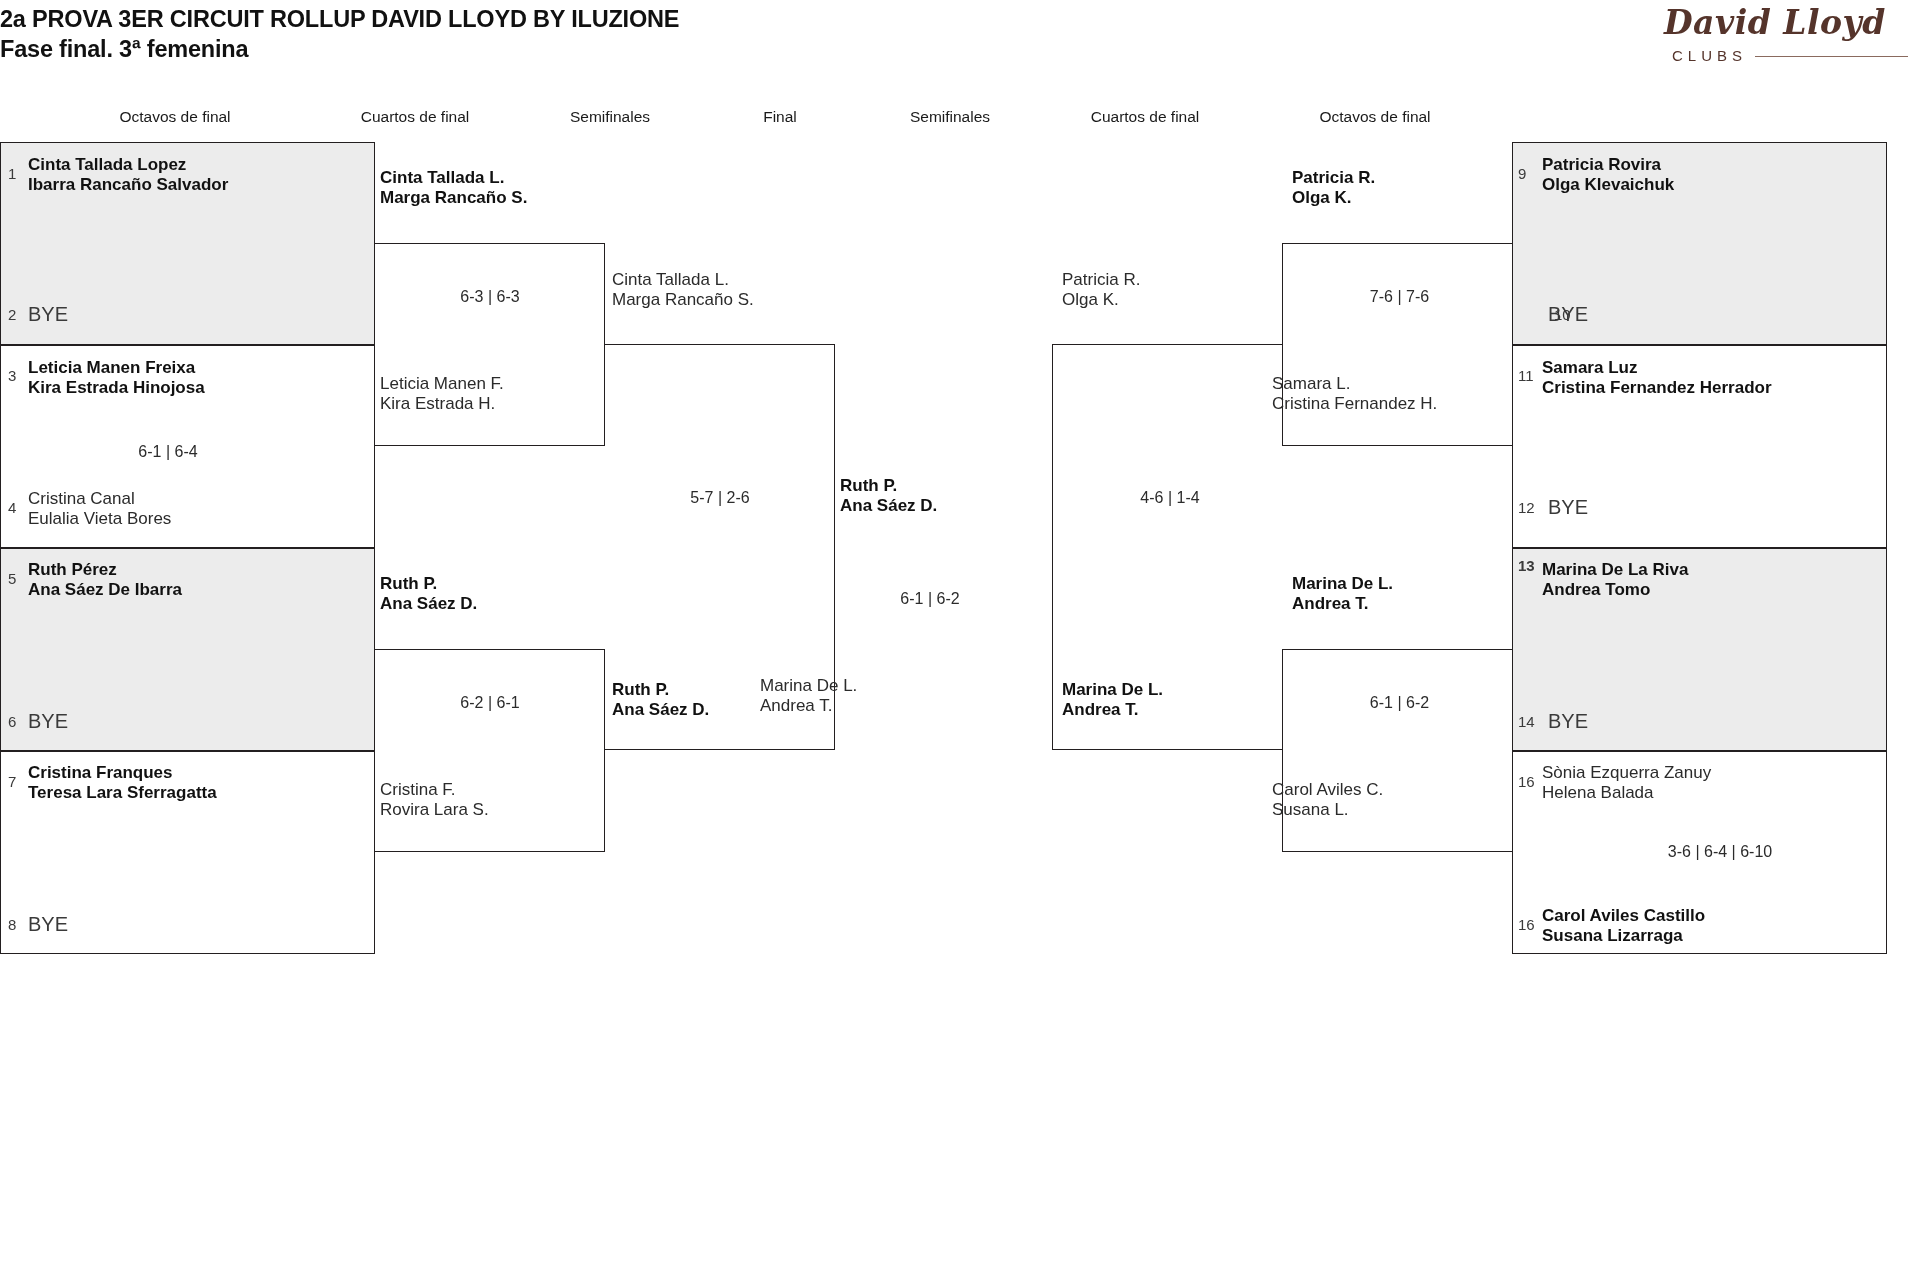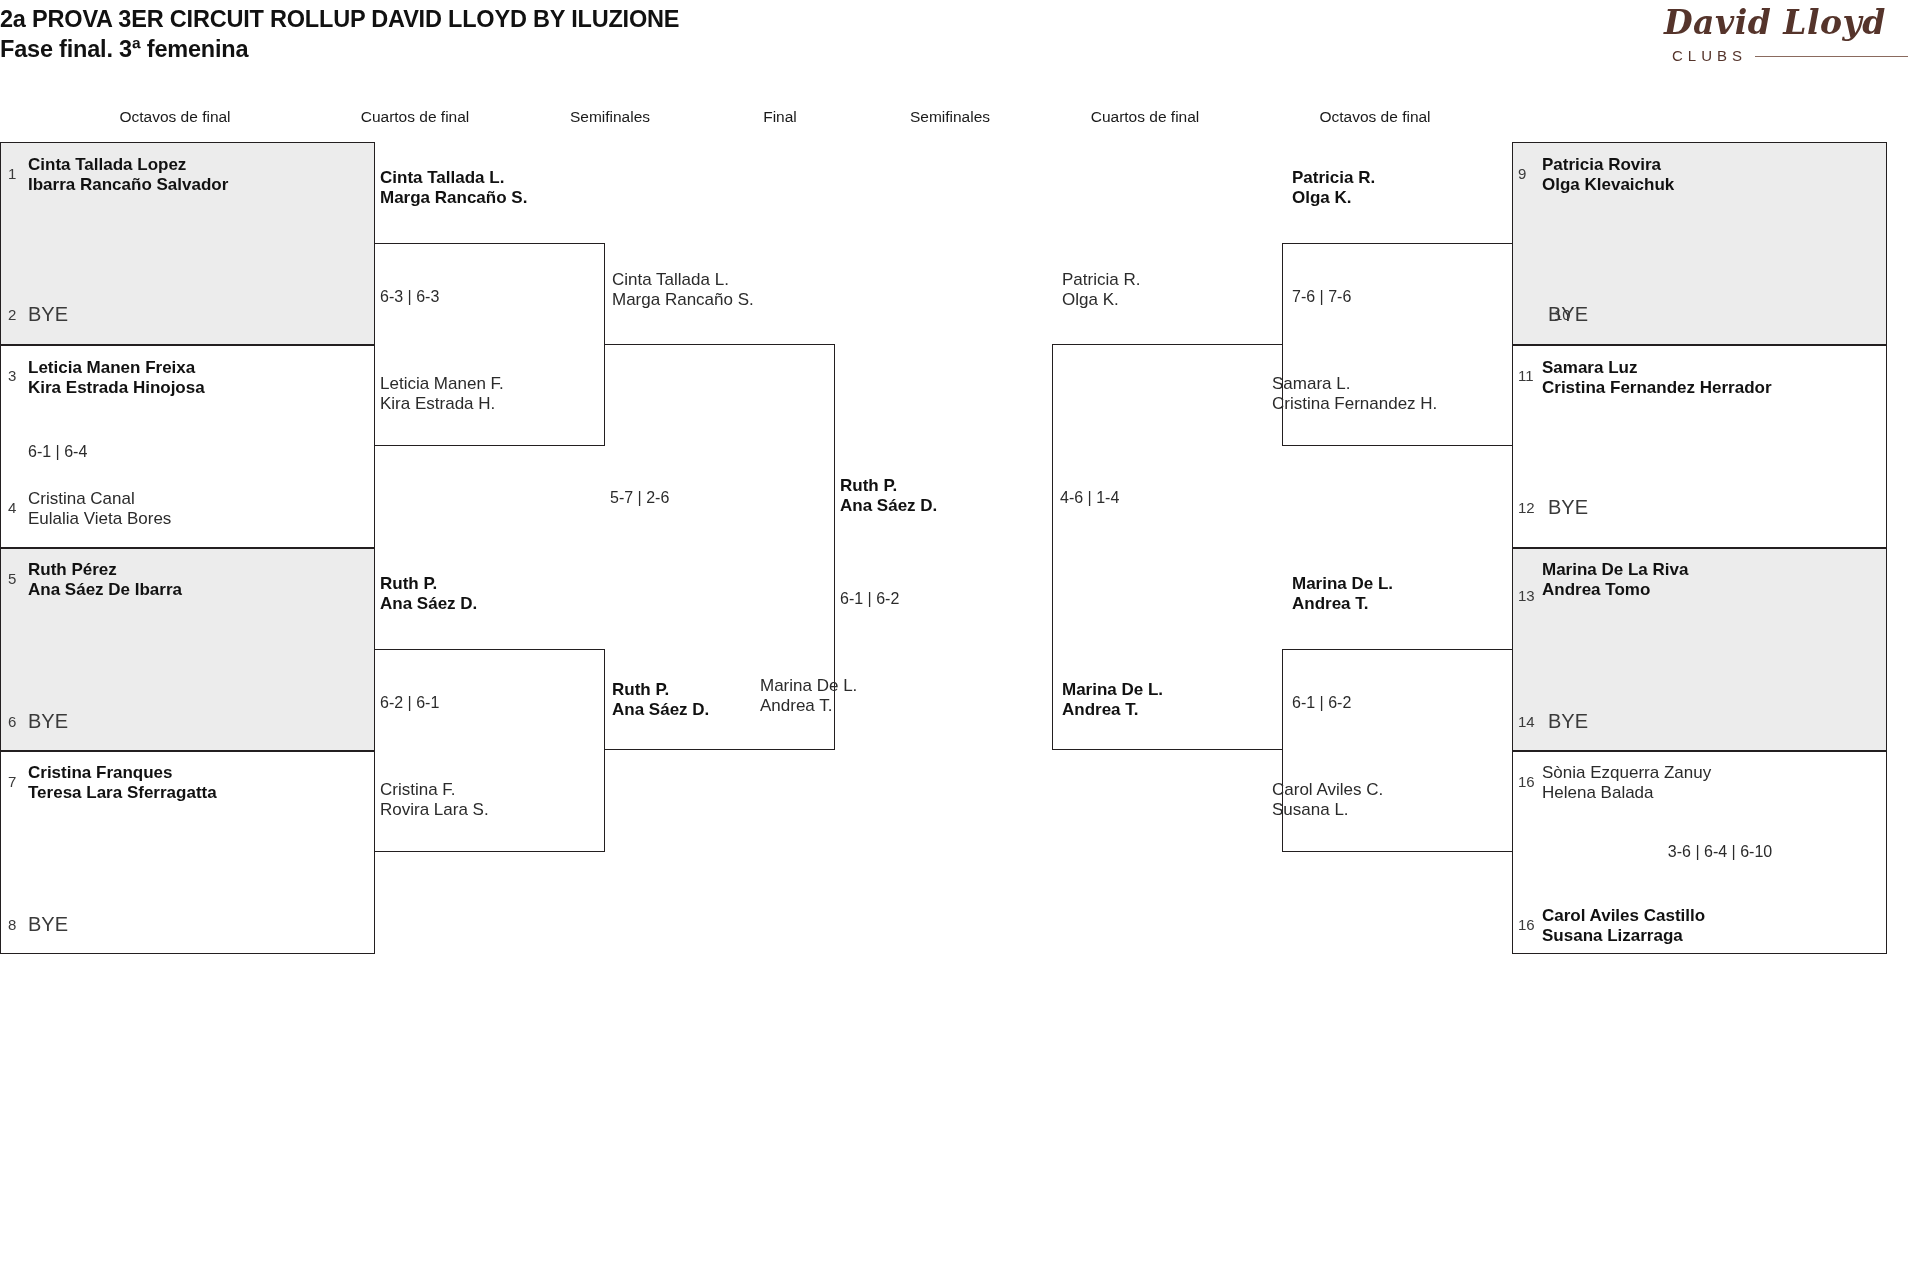--- a/index.html
+++ b/index.html
@@ -60,21 +60,21 @@
   .names {
     position: absolute; font-size: 17px; line-height: 19.5px; white-space: nowrap;
   }
   .names.win { font-weight: bold; color: #111; }
   .names.lose { font-weight: normal; color: #2b2b2b; }
   .names.bye { font-weight: normal; color: #3a3a3a; font-size: 20px; }
   .names.right { text-align: left; }
 
   .score {
     position: absolute; font-size: 16px; color: #2b2b2b; white-space: nowrap;
-    text-align: left;
+    text-align: center;
   }
 
   
   .conn {
     position: absolute;
     border: 1px solid #231f20;
   }
   .conn.l { border-left: none; }
   .conn.r { border-right: none; }
 </style>
@@ -252,21 +252,21 @@
   <div class="seed" style="left:1518px; top:368px;">11</div>
   <div class="names win" style="left:1542px; top:358px;">
     <div>Samara Luz</div>
     <div>Cristina Fernandez Herrador</div>
   </div>
   <div class="seed" style="left:1518px; top:500px;">12</div>
   <div class="names bye" style="left:1548px; top:498px;">
     <div>BYE</div>
   </div>
 
-  <div class="seed" style="left:1518px; top:588px;">13</div>
+  <div class="seed" style="left:1518px; top:558px;font-weight:bold;">13</div>
   <div class="names win" style="left:1542px; top:560px;">
     <div>Marina De La Riva</div>
     <div>Andrea Tomo</div>
   </div>
   <div class="seed" style="left:1518px; top:714px;">14</div>
   <div class="names bye" style="left:1548px; top:712px;">
     <div>BYE</div>
   </div>
 
   <div class="seed" style="left:1518px; top:774px;">16</div>

